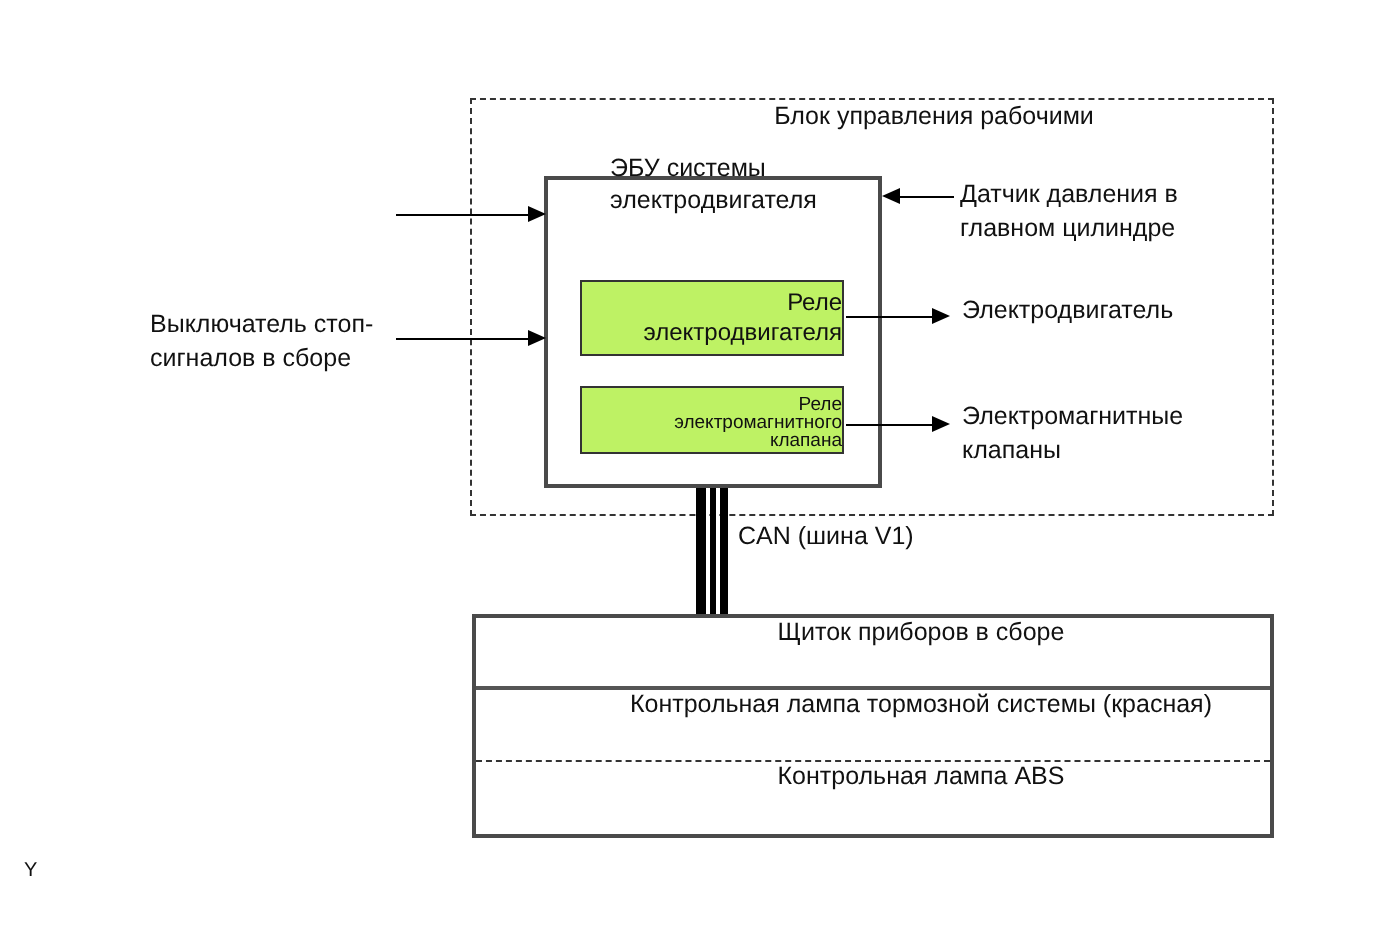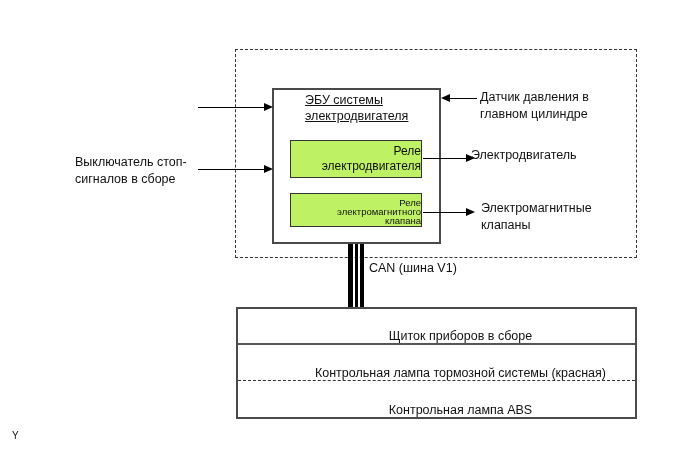--- a/index.html
+++ b/index.html
@@ -45,21 +45,21 @@
   }
   .arrowhead-left {
     width: 0; height: 0;
     border-top: 4px solid transparent;
     border-bottom: 4px solid transparent;
     border-right: 9px solid #000000;
   }
   .bus-bar { background: #000000; }
   .meter-row {
     display: flex;
-    align-items: flex-end;
+    align-items: flex-start;
     justify-content: center;
     height: 36px;
     font-size: 12.5px;
     white-space: nowrap;
     padding-left: 48px;
   }
   .meter-row.r1 { border-bottom: 2px solid #555555; }
   .meter-row.r2 { border-bottom: 1px dashed #333333; }
   .small-relay-text {
     font-size: 9.5px;
@@ -79,25 +79,26 @@
   }
 </style>
 </head>
 <body>
 
 <div class="canvas">
 
   <div class="abs dashed-box" style="left:235px; top:49px; width:402px; height:209px;"></div>
 
   <div class="abs lbl center-text" style="left:347px; top:50px; width:240px;">
+    <div>Блок управления рабочими</div>
   </div>
 
   <div class="abs solid-box" style="left:272px; top:88px; width:169px; height:156px;"></div>
 
-  <div class="abs lbl" style="left:305px; top:92px; line-height:16px;text-decoration:underline;">
+  <div class="abs lbl" style="left:305px; top:76px; line-height:16px;">
     <div>ЭБУ системы</div>
     <div>электродвигателя</div>
   </div>
 
   <div class="abs relay-box" style="left:290px; top:140px; width:132px; height:38px;">
     <div class="relay-text">
       <div>Реле</div>
       <div>электродвигателя</div>
     </div>
   </div>
@@ -125,21 +126,21 @@
   <div class="abs lbl" style="left:480px; top:89px;">
     <div>Датчик давления в</div>
     <div>главном цилиндре</div>
   </div>
 
   <div class="abs hline" style="left:449px; top:98px; width:28px;"></div>
   <div class="abs arrowhead-left" style="left:441px; top:94px;"></div>
 
   <div class="abs hline" style="left:423px; top:158px; width:44px;"></div>
   <div class="abs arrowhead-right" style="left:466px; top:154px;"></div>
-  <div class="abs lbl" style="left:471px; top:147px;">
+  <div class="abs lbl" style="left:481px; top:147px;">
     <div>Электродвигатель</div>
   </div>
 
   <div class="abs hline" style="left:423px; top:212px; width:44px;"></div>
   <div class="abs arrowhead-right" style="left:466px; top:208px;"></div>
   <div class="abs lbl" style="left:481px; top:200px;">
     <div>Электромагнитные</div>
     <div>клапаны</div>
   </div>
 

